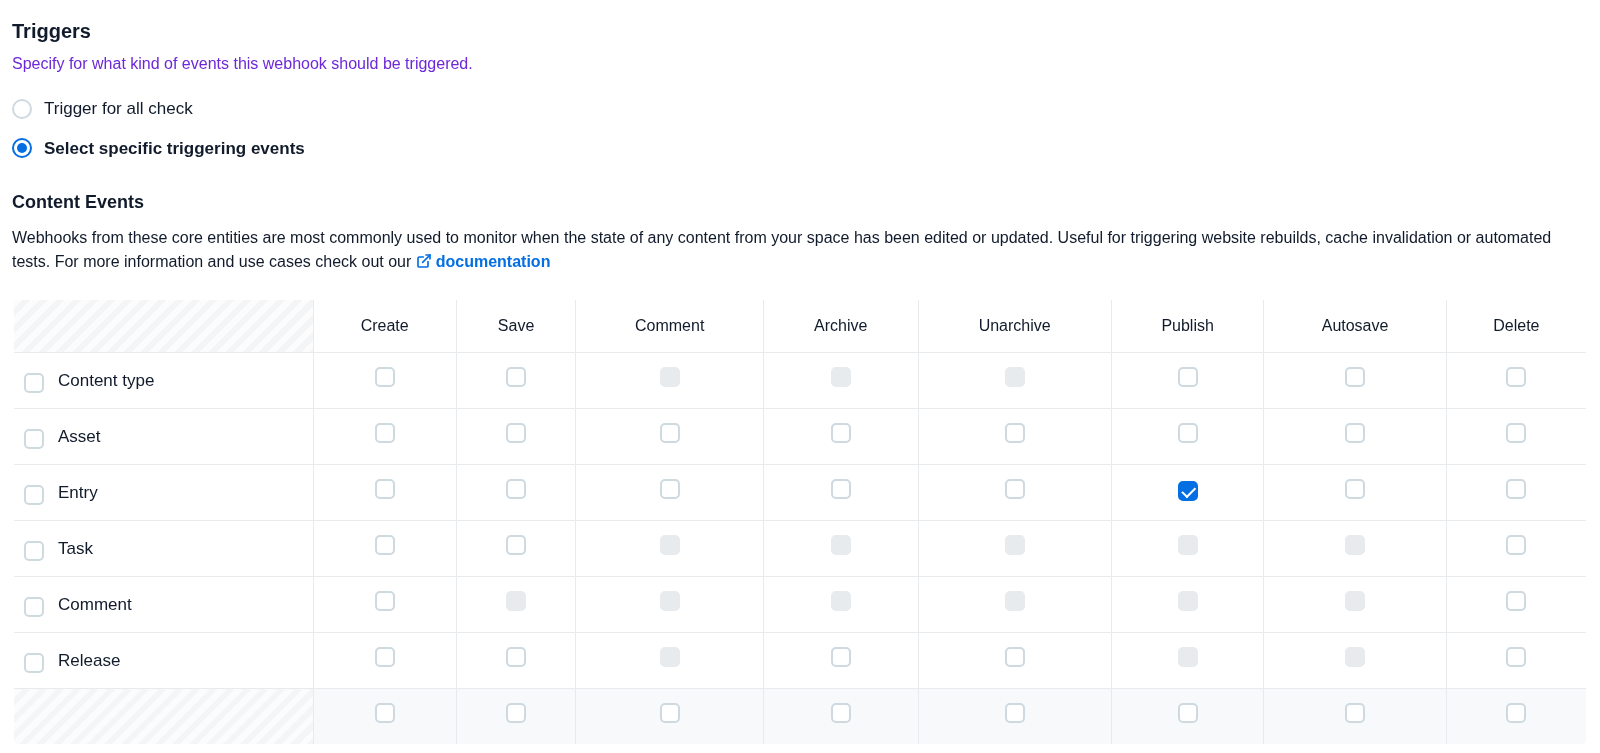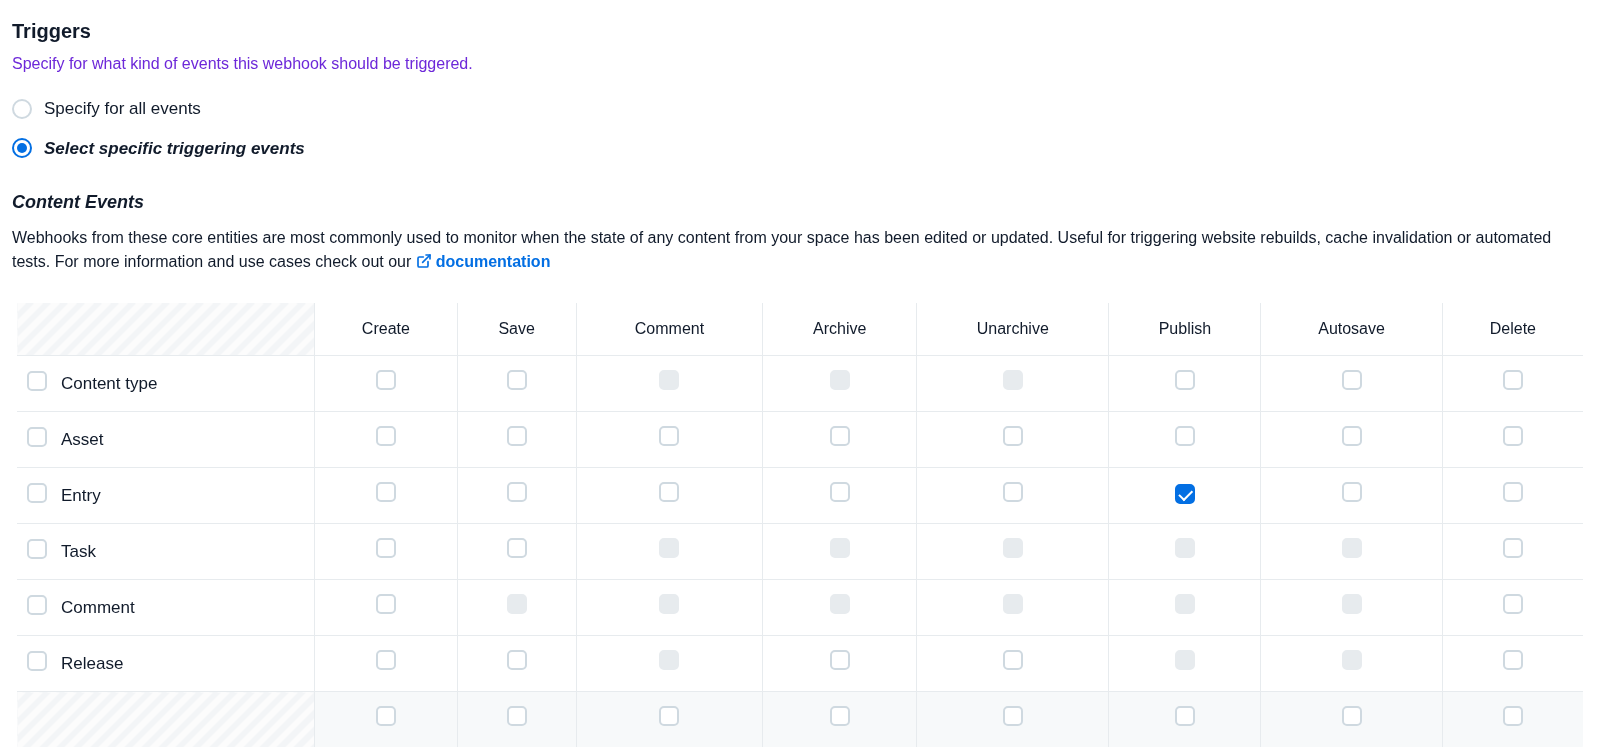--- a/index.html
+++ b/index.html
@@ -39,47 +39,46 @@
   .radio.selected {
     border-color: #036fe3;
   }
   .radio.selected::after {
     content: "";
     width: 10px; height: 10px;
     border-radius: 50%;
     background: #036fe3;
   }
   .radio-label { font-size: 17px; }
-  .radio-label.bold { font-weight: 600; font-style: italic; }
+  .radio-label.bold { font-weight: 600; }
 
   h3.section-title {
     margin: 0 0 10px 0;
     font-size: 18px;
     font-weight: 700;
-    font-style: italic;
   }
   .section-desc {
     margin: 0 0 22px 0;
     color: #111b2b;
   }
   a.doc-link {
     color: #036fe3;
     font-weight: 600;
     text-decoration: none;
   }
   .ext-icon {
     display: inline-block;
     vertical-align: -2px;
     margin-right: 4px;
   }
 
   table.events {
     width: 100%;
     border-collapse: collapse;
-    border: 5px solid #fca5a5;
+    border: 2px solid #fca5a5;
     border-radius: 6px;
     overflow: hidden;
   }
   table.events th, table.events td {
     border: 1px solid #e7ebee;
     padding: 14px 10px;
     text-align: center;
     font-weight: 400;
   }
   table.events th {
@@ -110,21 +109,21 @@
       #f3f5f7 6px,
       #f3f5f7 12px
     );
   }
   td.rowhead-cell {
     text-align: left;
     padding-left: 20px;
   }
   .rowhead {
     display: flex;
-    align-items: flex-start;
+    align-items: flex-end;
     gap: 14px;
   }
   .rowhead-label { font-size: 17px; }
 
   .chk {
     width: 20px; height: 20px;
     border: 2px solid #cfd9e0;
     border-radius: 5px;
     display: inline-flex;
     align-items: center;
@@ -149,21 +148,21 @@
 </style>
 </head>
 <body>
 
 <h2 class="page-title">Triggers</h2>
 <p class="subtitle">Specify for what kind of events this webhook should be triggered.</p>
 
 <div class="radio-group">
   <div class="radio-row">
     <span class="radio" id="radio-all"></span>
-    <span class="radio-label">Specify for all events</span>
+    <span class="radio-label">Trigger for all check</span>
   </div>
   <div class="radio-row">
     <span class="radio selected" id="radio-specific"></span>
     <span class="radio-label bold">Select specific triggering events</span>
   </div>
 </div>
 
 <h3 class="section-title">Content Events</h3>
 <p class="section-desc">
   <span>Webhooks from these core entities are most commonly used to monitor when the state of any content from your space has been edited or updated. Useful for triggering website rebuilds, cache invalidation or automated tests. For more information and use cases check out our </span>

